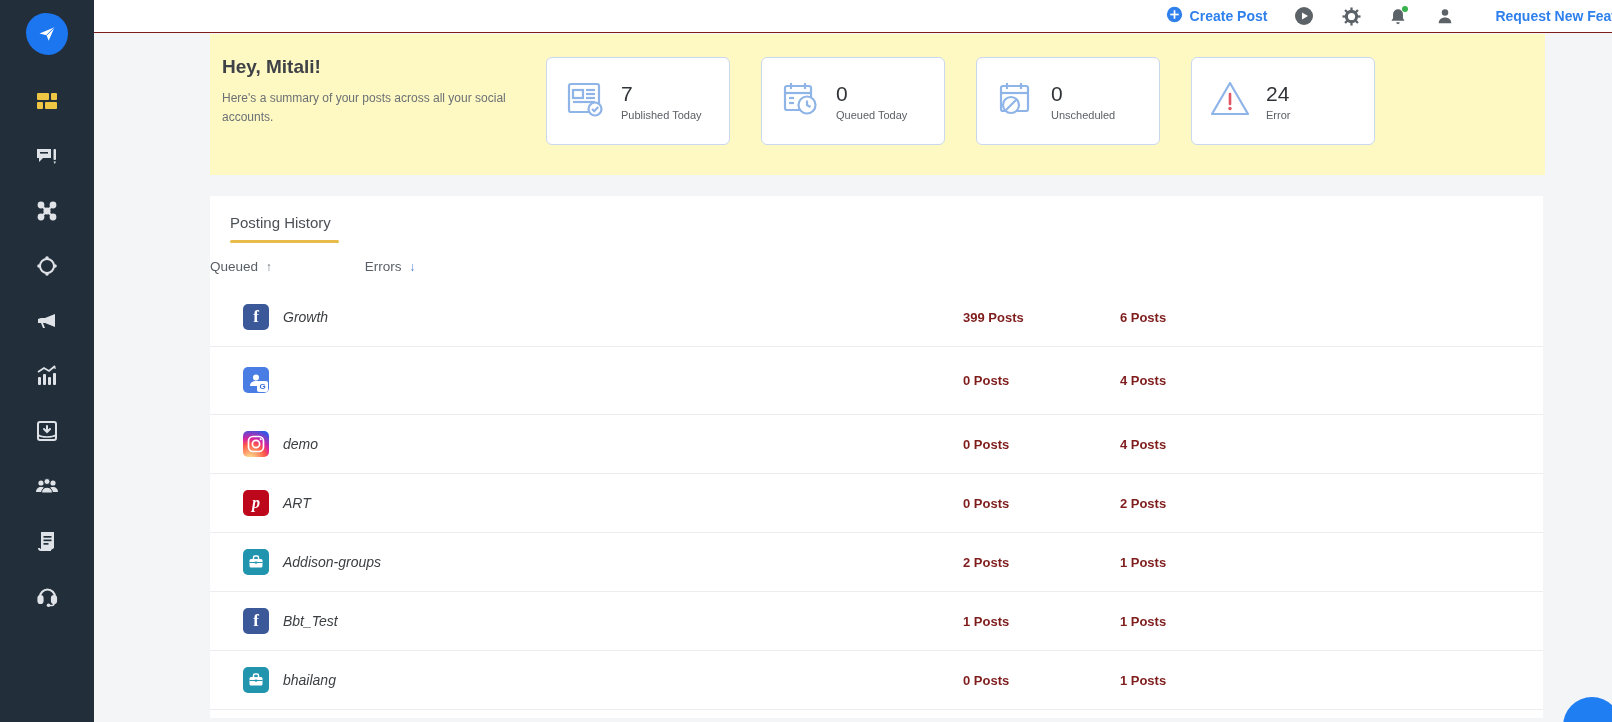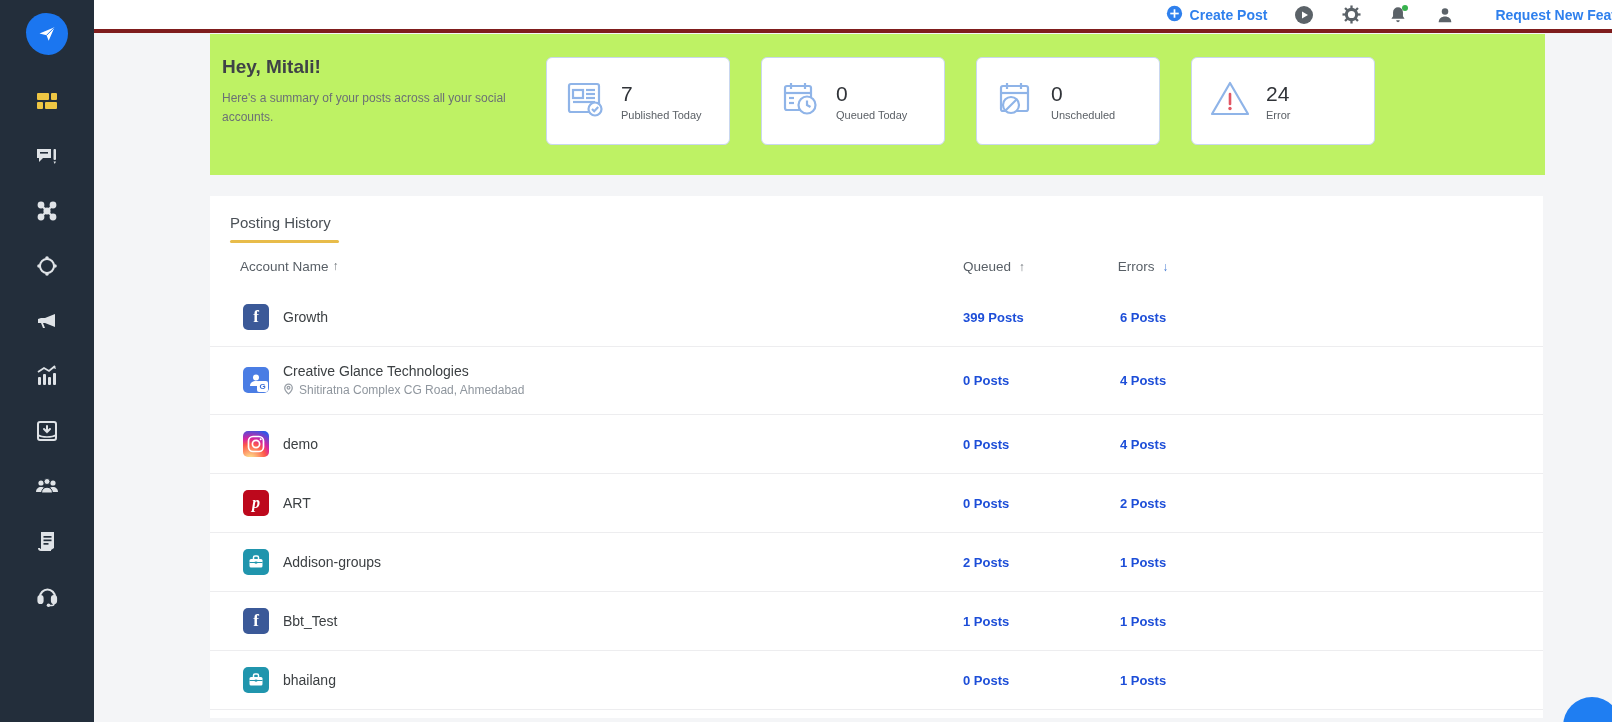--- a/index.html
+++ b/index.html
@@ -9,28 +9,28 @@
   .sidebar { position:absolute; left:0; top:0; width:94px; height:722px; background:#232e3b; z-index:5;
              display:flex; flex-direction:column; align-items:center; }
   .logo-wrap { margin-top:13px; width:42px; height:42px; }
   .logo { width:42px; height:42px; background:#1b76f0; border-radius:48% 52% 46% 54% / 46% 48% 52% 54%;
           display:flex; align-items:center; justify-content:center; }
   .nav { margin-top:34px; display:flex; flex-direction:column; align-items:center; gap:31px; }
   .nav-item { width:26px; height:24px; display:flex; align-items:center; justify-content:center; cursor:pointer; }
 
   
   .topbar { position:absolute; left:94px; top:0; width:1518px; height:33px; background:#ffffff;
-            border-bottom:4px solid #7f1d1d; display:flex; align-items:center; justify-content:flex-end; white-space:nowrap; }
+            border-bottom:1px solid #7f1d1d; display:flex; align-items:center; justify-content:flex-end; white-space:nowrap; }
   .create-post { display:flex; align-items:center; gap:7px; color:#2f80ed; font-size:14px; font-weight:600; cursor:pointer; }
   .tb-icon { margin-left:27px; width:20px; height:20px; display:flex; align-items:center; justify-content:center; cursor:pointer; position:relative; }
   .bell-dot { position:absolute; top:0px; right:0px; width:6px; height:6px; border-radius:50%; background:#37b24d; }
   .request-link { margin-left:40px; margin-right:-4px; color:#2f80ed; font-size:14px; font-weight:600; cursor:pointer; }
 
   
-  .band-top { position:absolute; left:210px; top:34px; width:1335px; height:141px; background:#bef264; }
+  .band-top { position:absolute; left:210px; top:34px; width:1335px; height:141px; background:#fef9c3; }
   .greeting { position:absolute; left:12px; top:22px; width:300px; }
   .greeting-title { font-size:19px; font-weight:700; color:#3f4247; }
   .greeting-sub { margin-top:11px; font-size:12px; color:#6b7075; line-height:1.55; width:288px; }
   .cards { position:absolute; left:336px; top:23px; display:flex; gap:31px; }
   .card { width:184px; height:88px; background:#ffffff; border:1px solid #c9d7ef; border-radius:6px;
           display:flex; align-items:center; padding-left:15px; cursor:pointer; }
   .card-txt { margin-left:13px; }
   .card-value { font-size:21px; color:#303338; }
   .card-label { margin-top:3px; font-size:11px; color:#5b6066; }
 
@@ -47,24 +47,24 @@
   .col-spacer { width:340px; }
   .thead .col-name { padding-left:30px; }
   .sort-arrow { font-size:12px; margin-left:4px; color:#6e747a; }
   .sort-arrow.active { color:#4a7fd4; }
 
   .rows { margin-top:14px; }
   .trow { display:flex; align-items:center; min-height:59px; border-bottom:1px solid #ededef; cursor:pointer; }
   .trow.tall { min-height:68px; }
   .trow .col-name { padding-left:33px; gap:14px; }
   .net-icon { width:26px; height:26px; border-radius:5px; flex:none; display:flex; align-items:center; justify-content:center; overflow:hidden; }
-  .acct { display:flex; flex-direction:column; gap:4px; }
+  .acct { display:flex; flex-direction:column; gap:4px;font-style:italic; }
   .acct-name { font-size:14px; color:#3c4043; }
   .acct-loc { display:flex; align-items:center; gap:5px; font-size:12px; color:#8f969e; }
-  .post-link { font-size:13px; color:#1d4ed8; font-weight:600; cursor:pointer; }
+  .post-link { font-size:13px; color:#7f1d1d; font-weight:600; cursor:pointer; }
 
   
   .fb { background:#3b5998; color:#fff; font-weight:700; font-size:17px; font-family:"Liberation Serif", serif; }
   .pin { background:#bd081c; color:#fff; font-weight:700; font-size:16px; font-style:italic; font-family:"Liberation Serif", serif; }
   .ig { background:radial-gradient(circle at 28% 110%, #fdf497 0%, #fd5949 45%, #d6249f 62%, #285AEB 92%); }
   .gmb { background:#4a7de4; position:relative; }
   .gmb-badge { position:absolute; right:1px; bottom:1px; width:11px; height:11px; background:#fff; border-radius:2px;
                color:#3b6fd6; font-size:8px; font-weight:700; display:flex; align-items:center; justify-content:center; }
   .case { background:#2095ad; }
 
@@ -288,24 +288,20 @@
     </div>
 </div>
 
 <div class="band-main">
   <div class="tab">
     <div class="tab-label">Posting History</div>
     <div class="tab-underline" style="width: 109px;"></div>
   </div>
 
   <div class="thead">
-    <div class="col-name">
-      <span>Account Name</span>
-      <span class="sort-arrow">↑</span>
-    </div>
     <div class="col-queued">
       <span>Queued</span>
       <span class="sort-arrow">↑</span>
     </div>
     <div class="col-errors">
       <span>Errors</span>
       <span class="sort-arrow active">↓</span>
     </div>
     <div class="col-spacer"></div>
   </div>
@@ -323,30 +319,20 @@
         <div class="col-spacer"></div>
       </div>
       <div class="trow tall">
         <div class="col-name">
           <div class="net-icon gmb">
             <svg width="16" height="16" viewBox="0 0 16 16" fill="#fff">
               <circle cx="8" cy="5.5" r="3"></circle>
               <path d="M2 14c0-3.2 2.7-5 6-5s6 1.8 6 5z"></path>
             </svg>
             <span class="gmb-badge">G</span>
-          </div>
-          <div class="acct">
-            <div class="acct-name">Creative Glance Technologies</div>
-            <div class="acct-loc">
-              <span><svg width="11" height="12" viewBox="0 0 12 13" fill="none" stroke="#9aa0a8" stroke-width="1.4">
-                  <path d="M6 1.2a4.1 4.1 0 0 1 4.1 4.1c0 2.8-4.1 6.5-4.1 6.5S1.9 8.1 1.9 5.3A4.1 4.1 0 0 1 6 1.2z"></path>
-                  <circle cx="6" cy="5.2" r="1.5"></circle>
-                </svg></span>
-              <span>Shitiratna Complex CG Road, Ahmedabad</span>
-            </div>
           </div>
         </div>
         <div class="col-queued"><span class="post-link">0 Posts</span></div>
         <div class="col-errors"><span class="post-link">4 Posts</span></div>
         <div class="col-spacer"></div>
       </div>
       <div class="trow">
         <div class="col-name">
           <div class="net-icon ig">
             <svg width="18" height="18" viewBox="0 0 18 18" fill="none" stroke="#fff" stroke-width="1.7">

